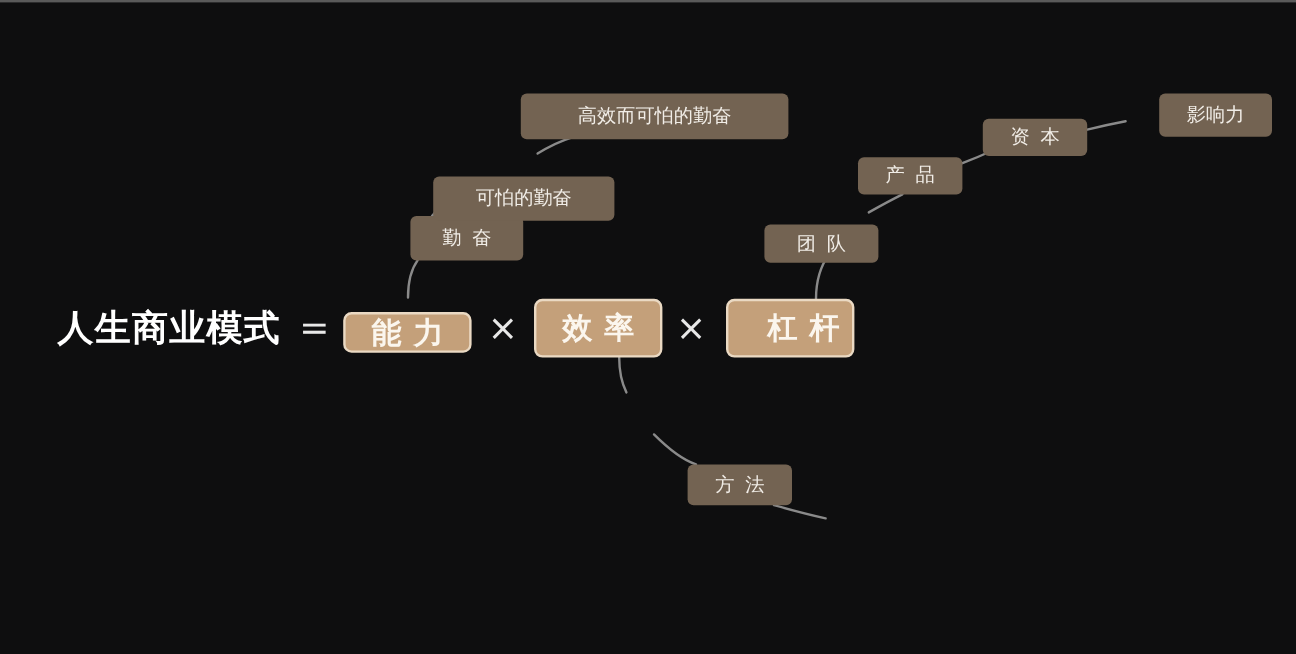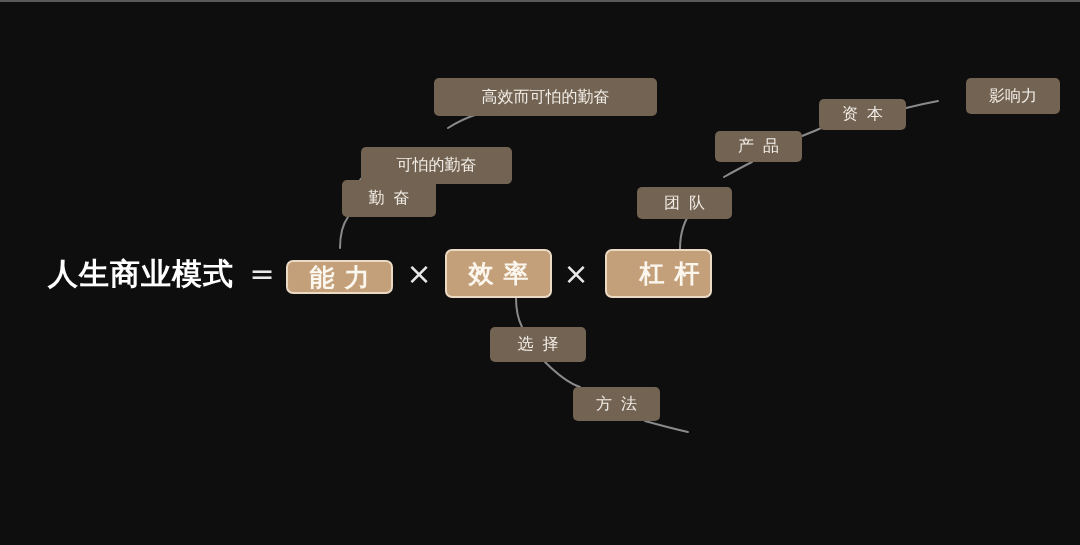--- a/index.html
+++ b/index.html
@@ -74,21 +74,20 @@
   <div class="main-box" style="left:286px; top:248px; width:107px; height:34px;margin-top:12px;">能力</div>
   <div class="op" style="left:403px; top:252px; width:32px;">×</div>
   <div class="main-box" style="left:445px; top:249px; width:107px; height:49px;">效率</div>
   <div class="op" style="left:560px; top:252px; width:32px;">×</div>
   <div class="main-box" style="left:605px; top:249px; width:107px; height:49px;padding-left:32px;">杠杆</div>
 
   <div class="node spaced" style="left:326px; top:180px; width:94px; height:37px;margin-left:16px;">勤奋</div>
   <div class="node" style="left:361px; top:128px; width:151px; height:37px;margin-top:19px;">可怕的勤奋</div>
   <div class="node" style="left:434px; top:78px; width:223px; height:38px;text-align:center;">高效而可怕的勤奋</div>
 
-  <div class="node spaced" style="left:490px; top:327px; width:96px; height:35px;">选择</div>
   <div class="node spaced" style="left:573px; top:387px; width:87px; height:34px;">方法</div>
 
   <div class="node spaced" style="left:637px; top:187px; width:95px; height:32px;">团队</div>
   <div class="node spaced" style="left:715px; top:131px; width:87px; height:31px;">产品</div>
   <div class="node spaced" style="left:819px; top:99px; width:87px; height:31px;">资本</div>
   <div class="node" style="left:966px; top:78px; width:94px; height:36px;">影响力</div>
 
 </div>
 
 </body></html>

